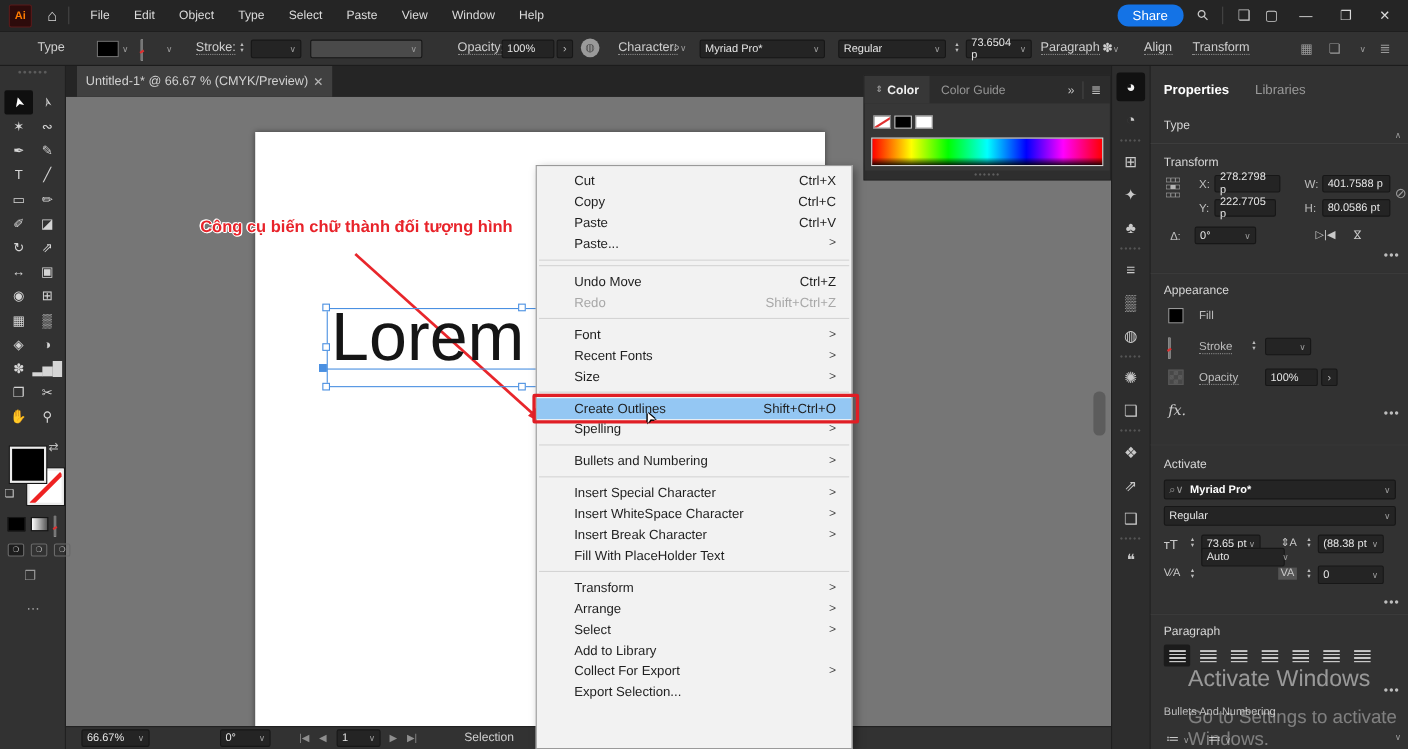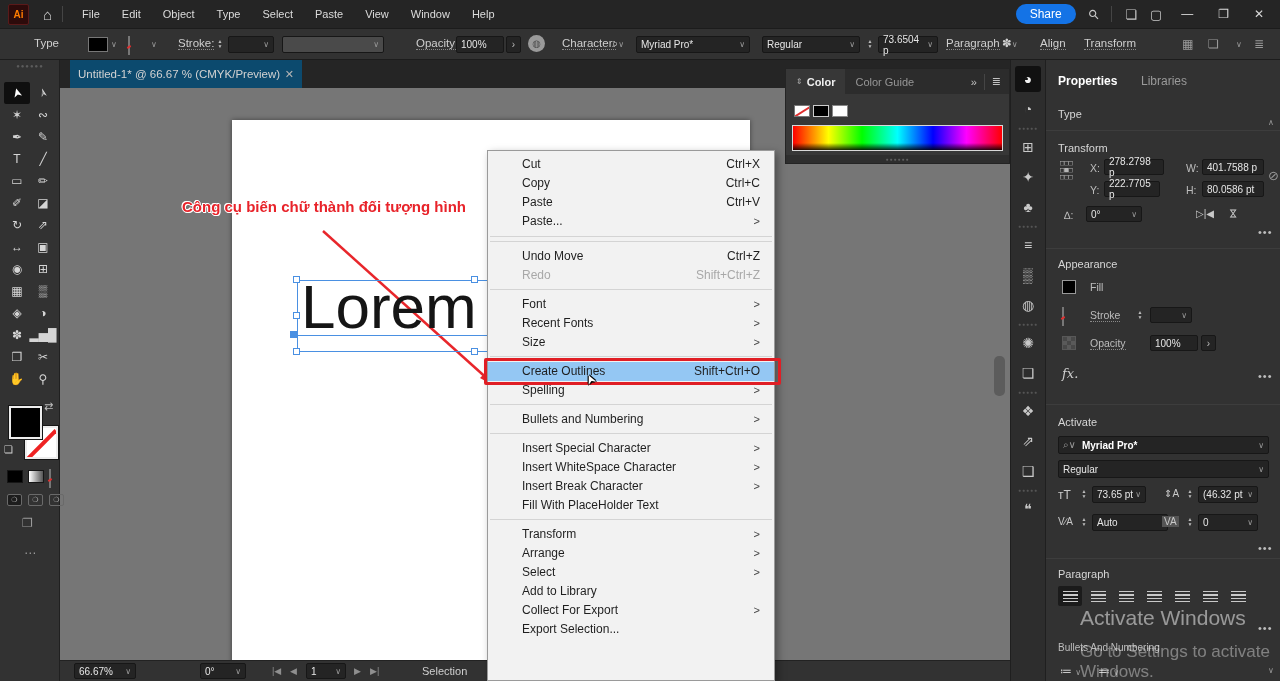--- a/index.html
+++ b/index.html
@@ -64,21 +64,21 @@
     text-shadow:1px 0 0 #fff,-1px 0 0 #fff,0 1px 0 #fff,0 -1px 0 #fff,1px 1px 0 #fff,-1px -1px 0 #fff; }
   #lorem { left:241px; top:186px; font-size:62px; color:#151515; line-height:66px; white-space:nowrap; }
   #selrect { left:237px; top:192px; width:356px; height:72px; border:1px solid #4a90e2; }
   #selbase { left:237px; top:247px; width:356px; height:1px; background:#4a90e2; }
   .hndl { width:7px; height:7px; background:#fff; border:1px solid #4a90e2; position:absolute; }
   .hndl.solid { background:#4a90e2; }
   #cv-scroll { right:5px; top:268px; width:11px; height:40px; background:#5c5c5c; border-radius:5px; }
 
   
   #tabbar { left:60px; top:60px; width:950px; height:28px; background:#252525; z-index:8; }
-  #doctab { left:10px; top:0; width:232px; height:28px; background:#0c4a6e; color:#d2d2d2; font-size:11.5px;
+  #doctab { left:10px; top:0; width:232px; height:28px; background:#404040; color:#d2d2d2; font-size:11.5px;
     display:flex; align-items:center; padding:0 8px; }
   #tab-close { margin-left:auto; color:#b5b5b5; font-size:11px; }
 
   
   #statusbar { left:60px; top:660px; width:950px; height:21px; background:#323232; border-top:1px solid #222; z-index:8; }
   .sb-ico { color:#8f8f8f; font-size:9px; }
   #sb-status { color:#cfcfcf; font-size:11px; }
 
   
   #colorpanel { left:785px; top:68px; width:225px; height:96px; background:#373737; z-index:9;
@@ -492,29 +492,29 @@
     <span class="ab fld" style="left:46px;top:426px;width:54px;height:17px;">
         <span>73.65 pt</span>
         <span class="chev">∨</span>
       </span>
     <span class="ab charico" style="left:118px;top:428px;">⇕A</span>
     <span class="ab spin" style="left:140px;top:429px;">
         <span>▲</span>
         <span>▼</span>
       </span>
     <span class="ab fld" style="left:152px;top:426px;width:60px;height:17px;">
-        <span>(46.32 pt</span>
+        <span>(88.38 pt</span>
         <span class="chev">∨</span>
       </span>
     <span class="ab charico" style="left:12px;top:456px;">V∕A</span>
     <span class="ab spin" style="left:34px;top:457px;">
         <span>▲</span>
         <span>▼</span>
       </span>
-    <span class="ab fld" style="left:46px;top:454px;width:76px;height:17px;gap:48px;">
+    <span class="ab fld" style="left:46px;top:438px;width:76px;height:17px;gap:48px;">
         <span>Auto</span>
         <span class="chev">∨</span>
       </span>
     <span class="ab charico" style="left:116px;top:456px;background:#555;padding:0 2px;">VA</span>
     <span class="ab spin" style="left:140px;top:457px;">
         <span>▲</span>
         <span>▼</span>
       </span>
     <span class="ab fld" style="left:152px;top:454px;width:60px;height:17px;">
         <span>0</span>

